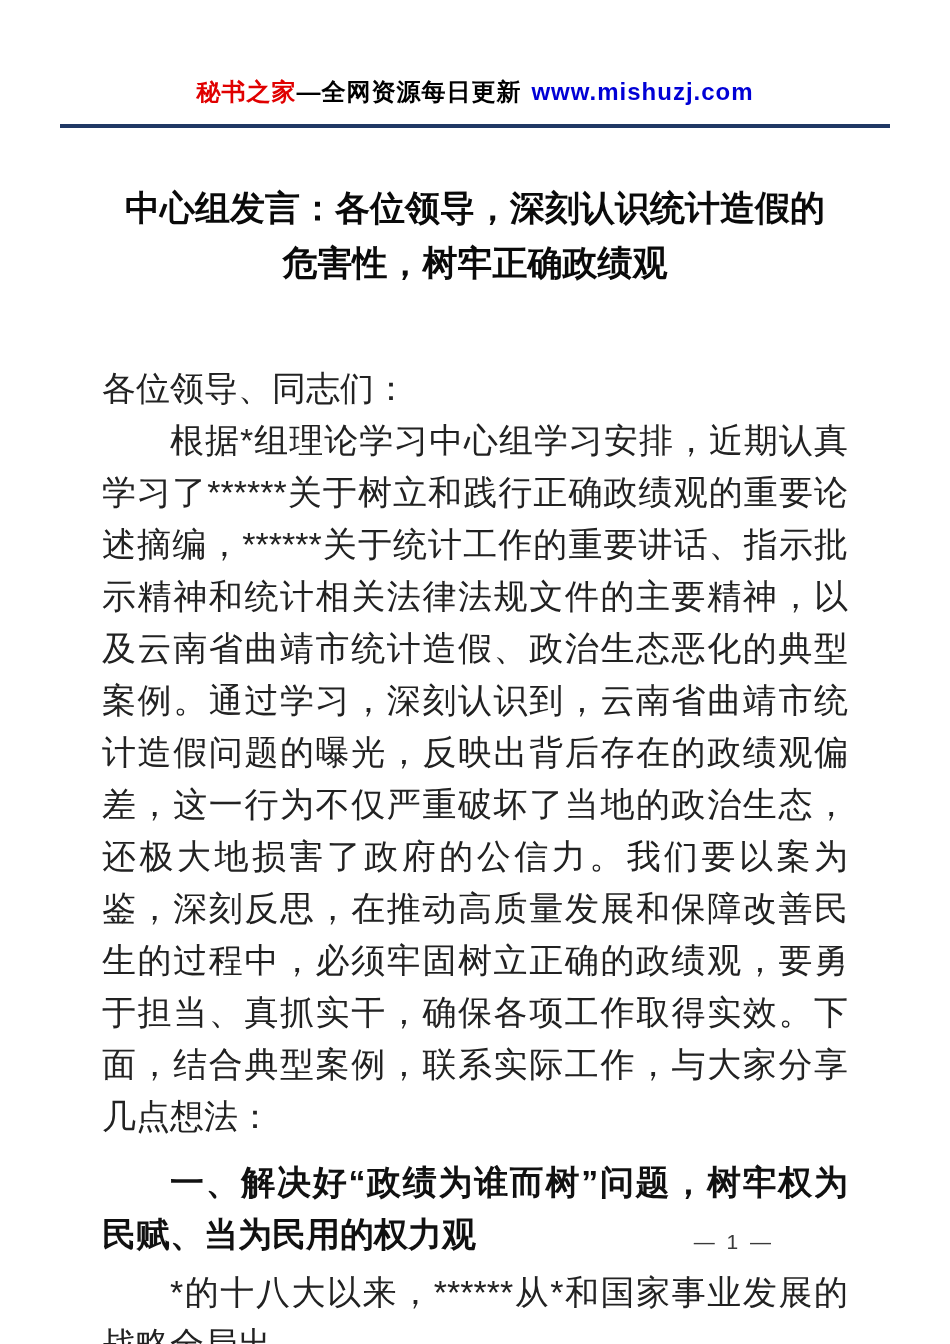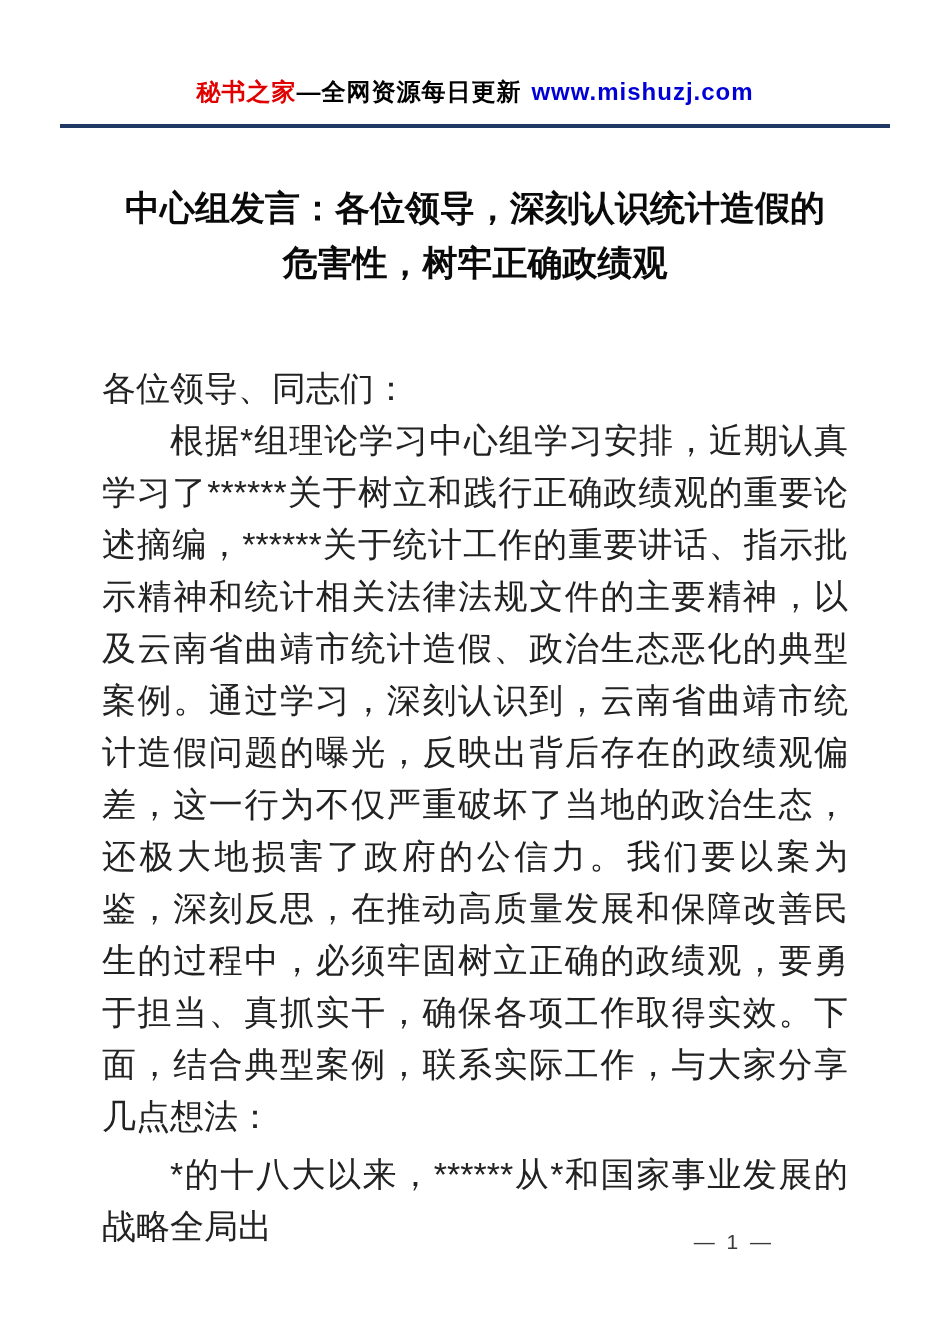--- a/index.html
+++ b/index.html
@@ -83,18 +83,19 @@
     <span class="brand">秘书之家</span><span class="tagline">—全网资源每日更新</span><span class="url">www.mishuzj.com</span>
   </div>
 
   <div class="rule"></div>
 
   <h1 class="title">中心组发言：各位领导，深刻认识统计造假的危害性，树牢正确政绩观</h1>
 
   <div class="content">
     <p class="salutation">各位领导、同志们：</p>
     <p class="para">根据*组理论学习中心组学习安排，近期认真学习了******关于树立和践行正确政绩观的重要论述摘编，******关于统计工作的重要讲话、指示批示精神和统计相关法律法规文件的主要精神，以及云南省曲靖市统计造假、政治生态恶化的典型案例。通过学习，深刻认识到，云南省曲靖市统计造假问题的曝光，反映出背后存在的政绩观偏差，这一行为不仅严重破坏了当地的政治生态，还极大地损害了政府的公信力。我们要以案为鉴，深刻反思，在推动高质量发展和保障改善民生的过程中，必须牢固树立正确的政绩观，要勇于担当、真抓实干，确保各项工作取得实效。下面，结合典型案例，联系实际工作，与大家分享几点想法：</p>
+    <p class="heading">一、解决好“政绩为谁而树”问题，树牢权为民赋、当为民用的权力观</p>
     <p class="para para-after-heading">*的十八大以来，******从*和国家事业发展的战略全局出</p>
   </div>
 
   <div class="page-number">— 1 —</div>
 
 </div>
 
 </body></html>

